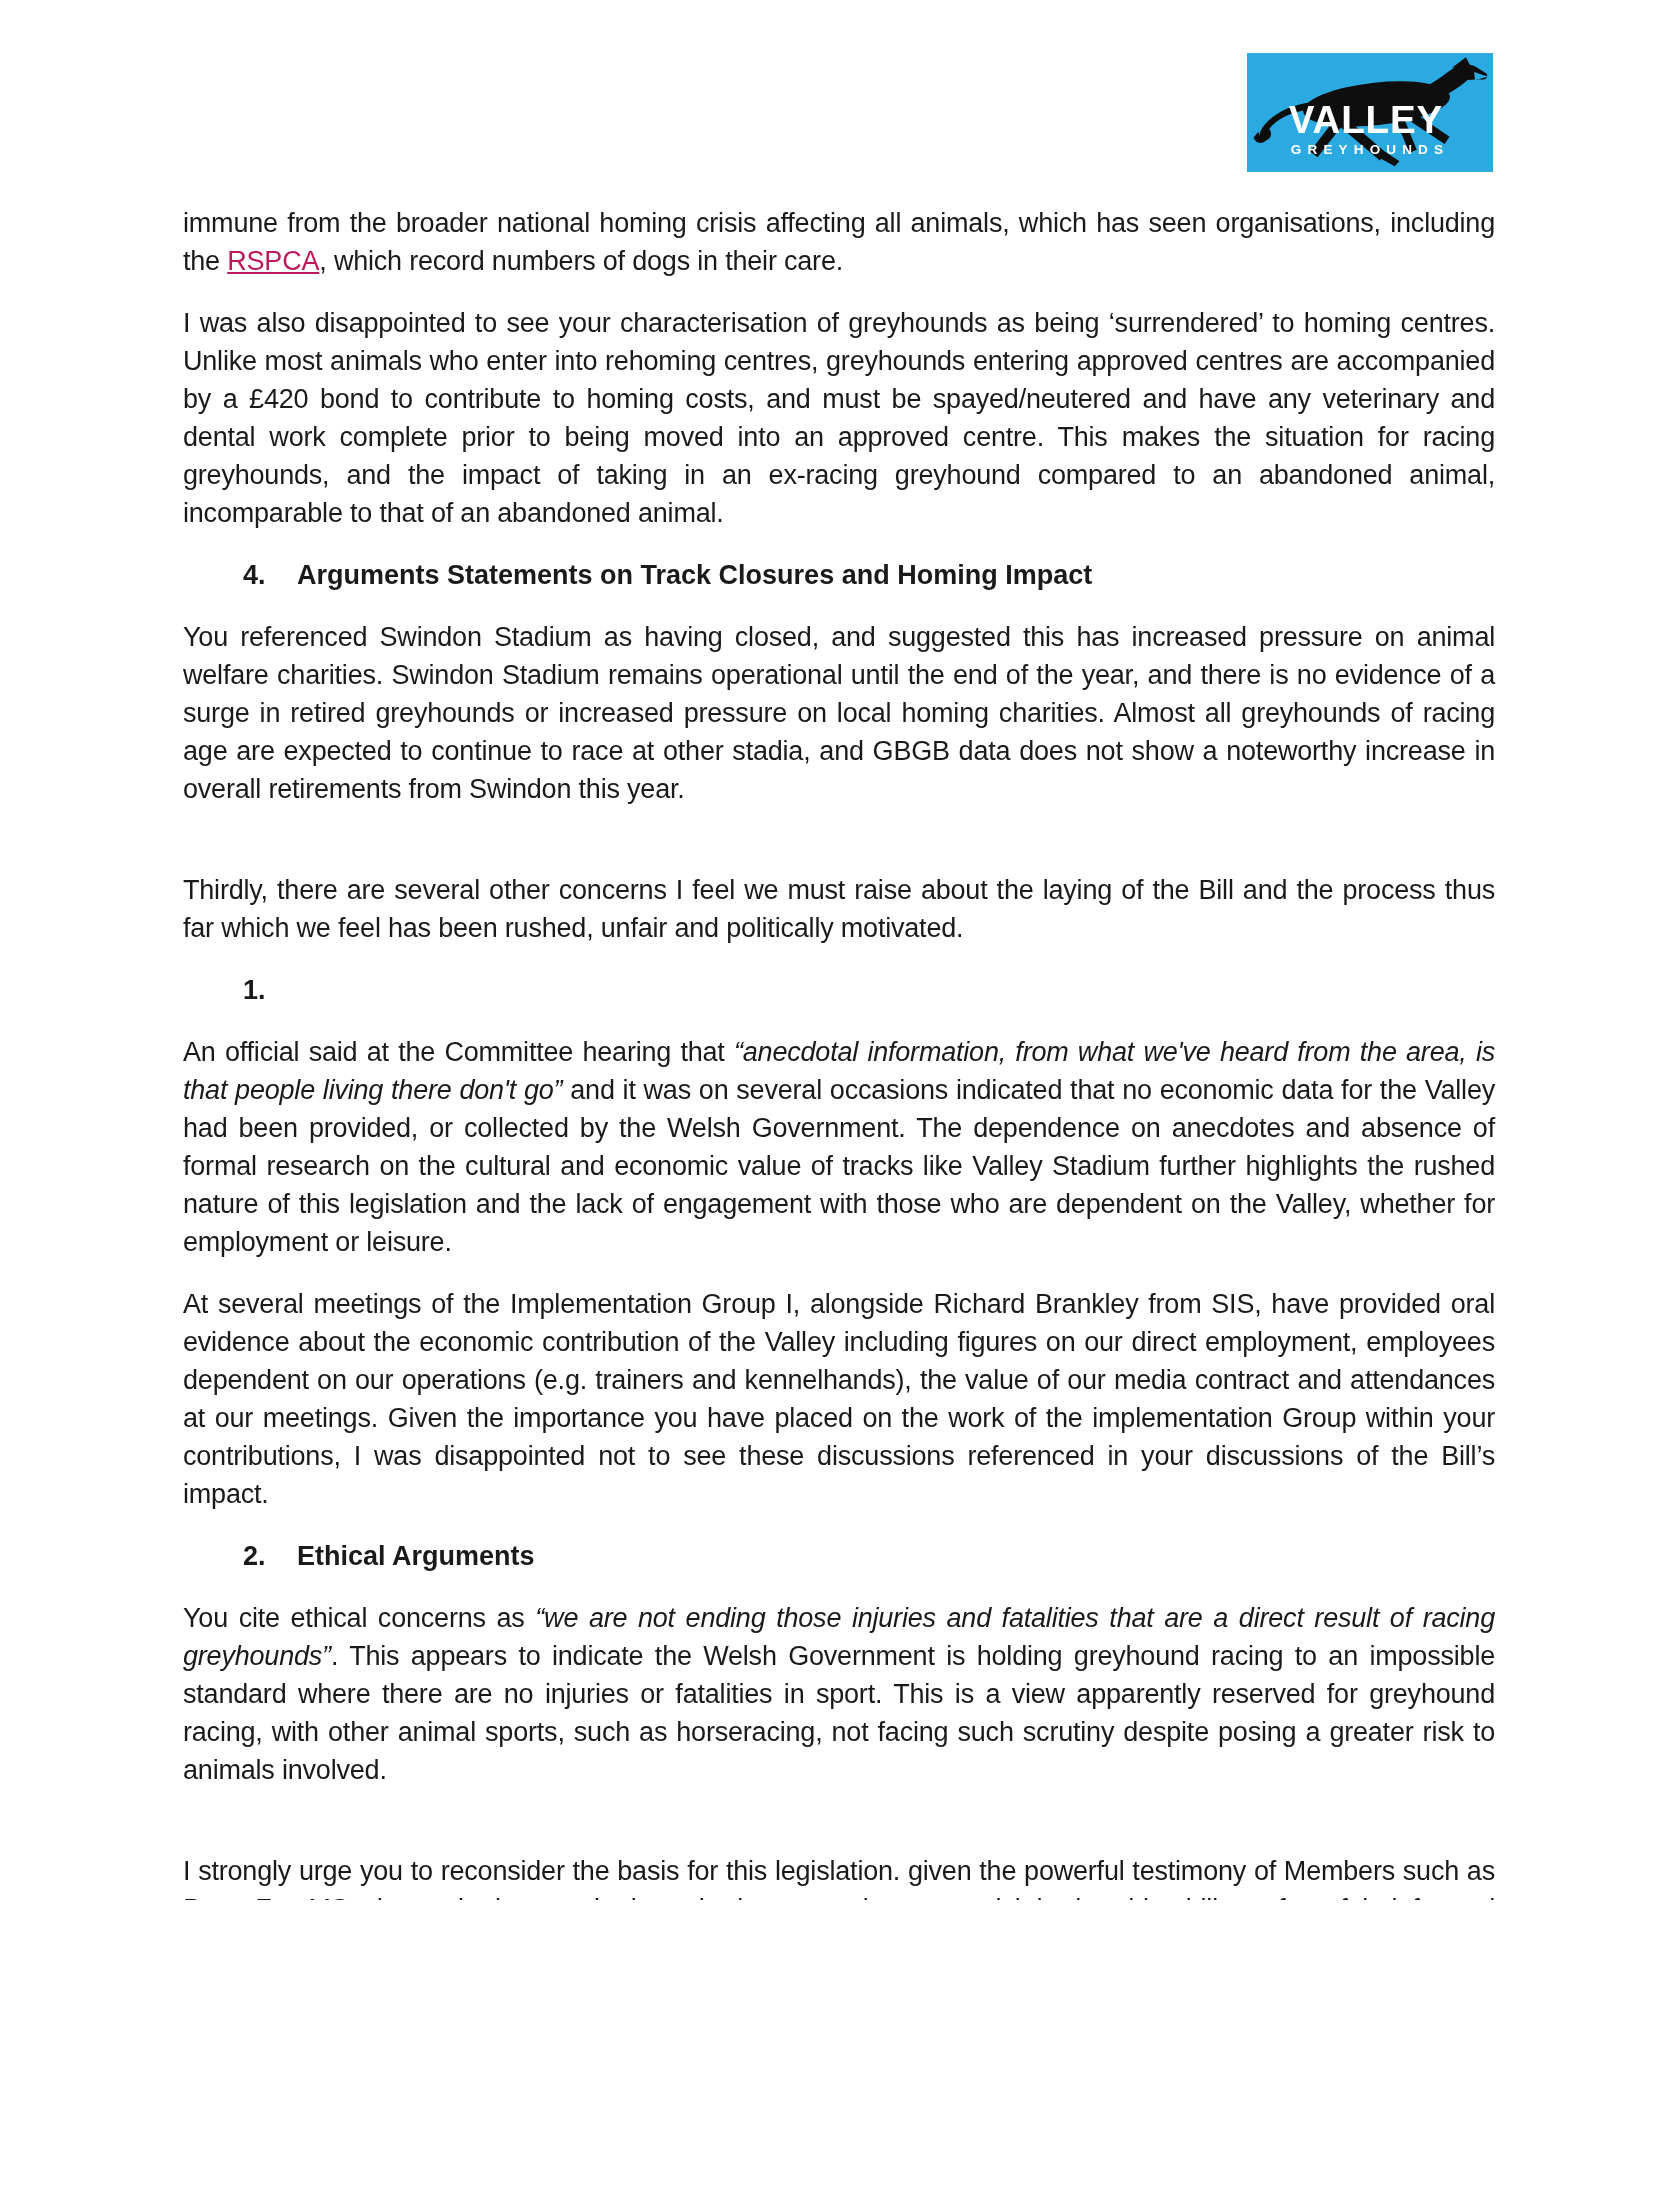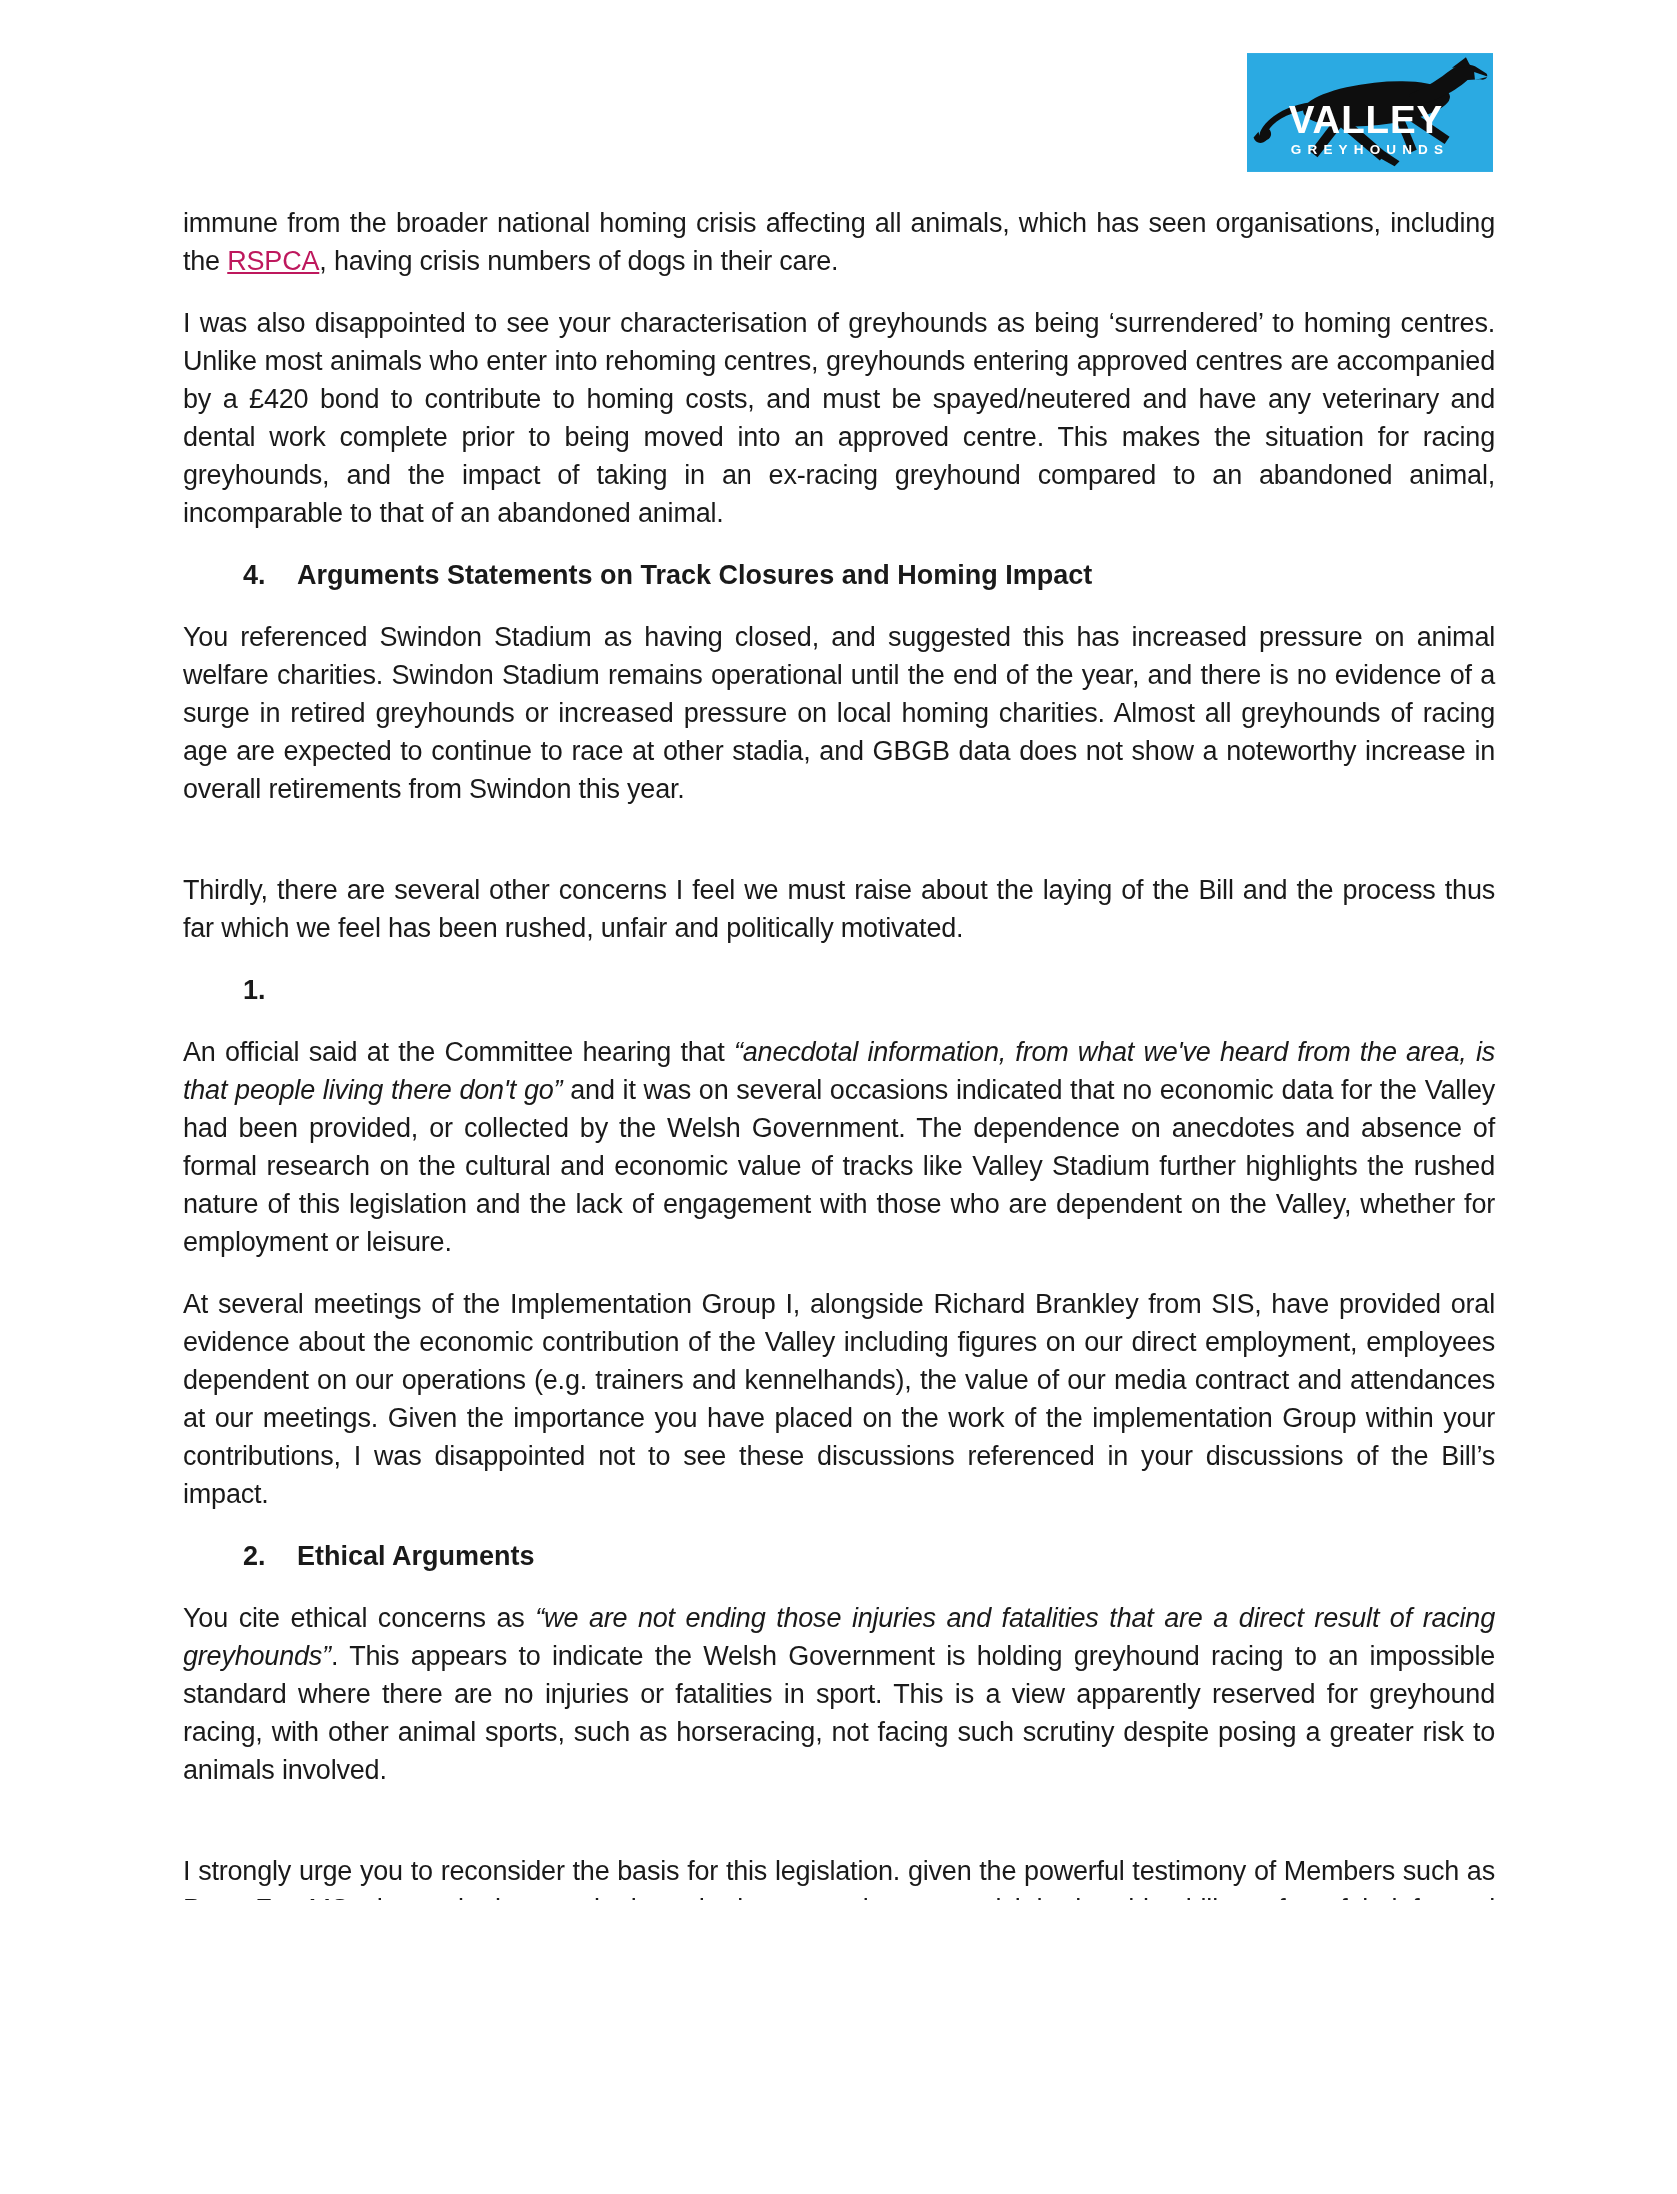--- a/index.html
+++ b/index.html
@@ -93,21 +93,21 @@
         <path d="M24,106 C18,112 10,110 8,103 L14,96 C15,102 19,105 24,106 Z"></path>
       </g>
       <path d="M277,23 L294,29 L278,33 Z" fill="#2BAAE2"></path>
       <text x="145" y="97" text-anchor="middle" class="logo-title" fill="#ffffff">VALLEY</text>
       <text x="150" y="123" text-anchor="middle" class="logo-subtitle" fill="#ffffff">GREYHOUNDS</text>
     </svg>
   </div>
 
   <div class="body-text">
 
-    <p class="para"><span>immune from the broader national homing crisis affecting all animals, which has seen organisations, including the </span><a class="doc-link" style="color:#be185d;">RSPCA</a><span>, having crisis numbers of dogs in their care.</span></p>
+    <p class="para"><span>immune from the broader national homing crisis affecting all animals, which has seen organisations, including the </span><a class="doc-link" style="color:#be185d;">RSPCA</a><span>, which record numbers of dogs in their care.</span></p>
 
     <p class="para">I was also disappointed to see your characterisation of greyhounds as being ‘surrendered’ to homing centres. Unlike most animals who enter into rehoming centres, greyhounds entering approved centres are accompanied by a £420 bond to contribute to homing costs, and must be spayed/neutered and have any veterinary and dental work complete prior to being moved into an approved centre. This makes the situation for racing greyhounds, and the impact of taking in an ex-racing greyhound compared to an abandoned animal, incomparable to that of an abandoned animal.</p>
 
     <div class="heading">
       <span class="h-num">4.</span>
       <span class="h-label">Arguments Statements on Track Closures and Homing Impact</span>
     </div>
 
     <p class="para">You referenced Swindon Stadium as having closed, and suggested this has increased pressure on animal welfare charities. Swindon Stadium remains operational until the end of the year, and there is no evidence of a surge in retired greyhounds or increased pressure on local homing charities. Almost all greyhounds of racing age are expected to continue to race at other stadia, and GBGB data does not show a noteworthy increase in overall retirements from Swindon this year.</p>
 

